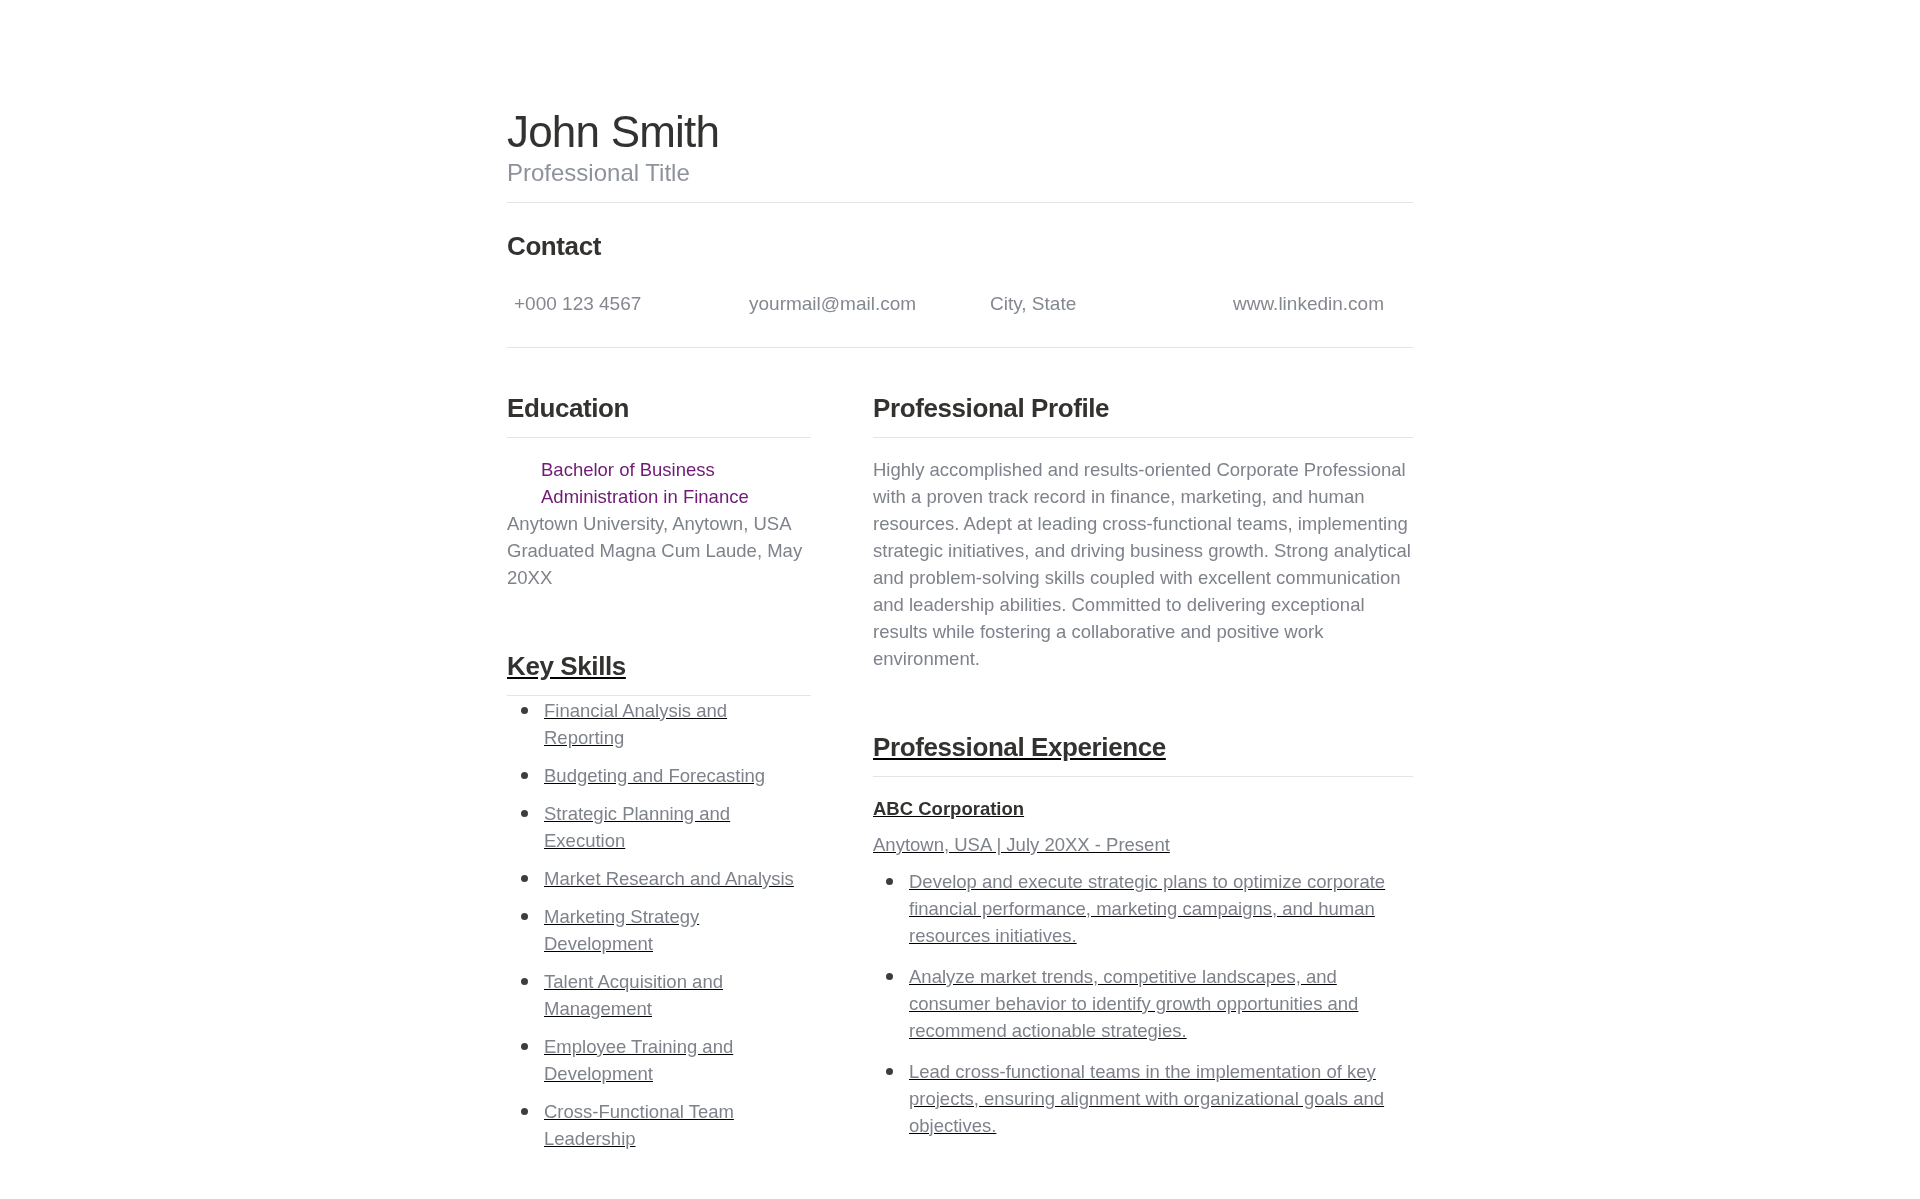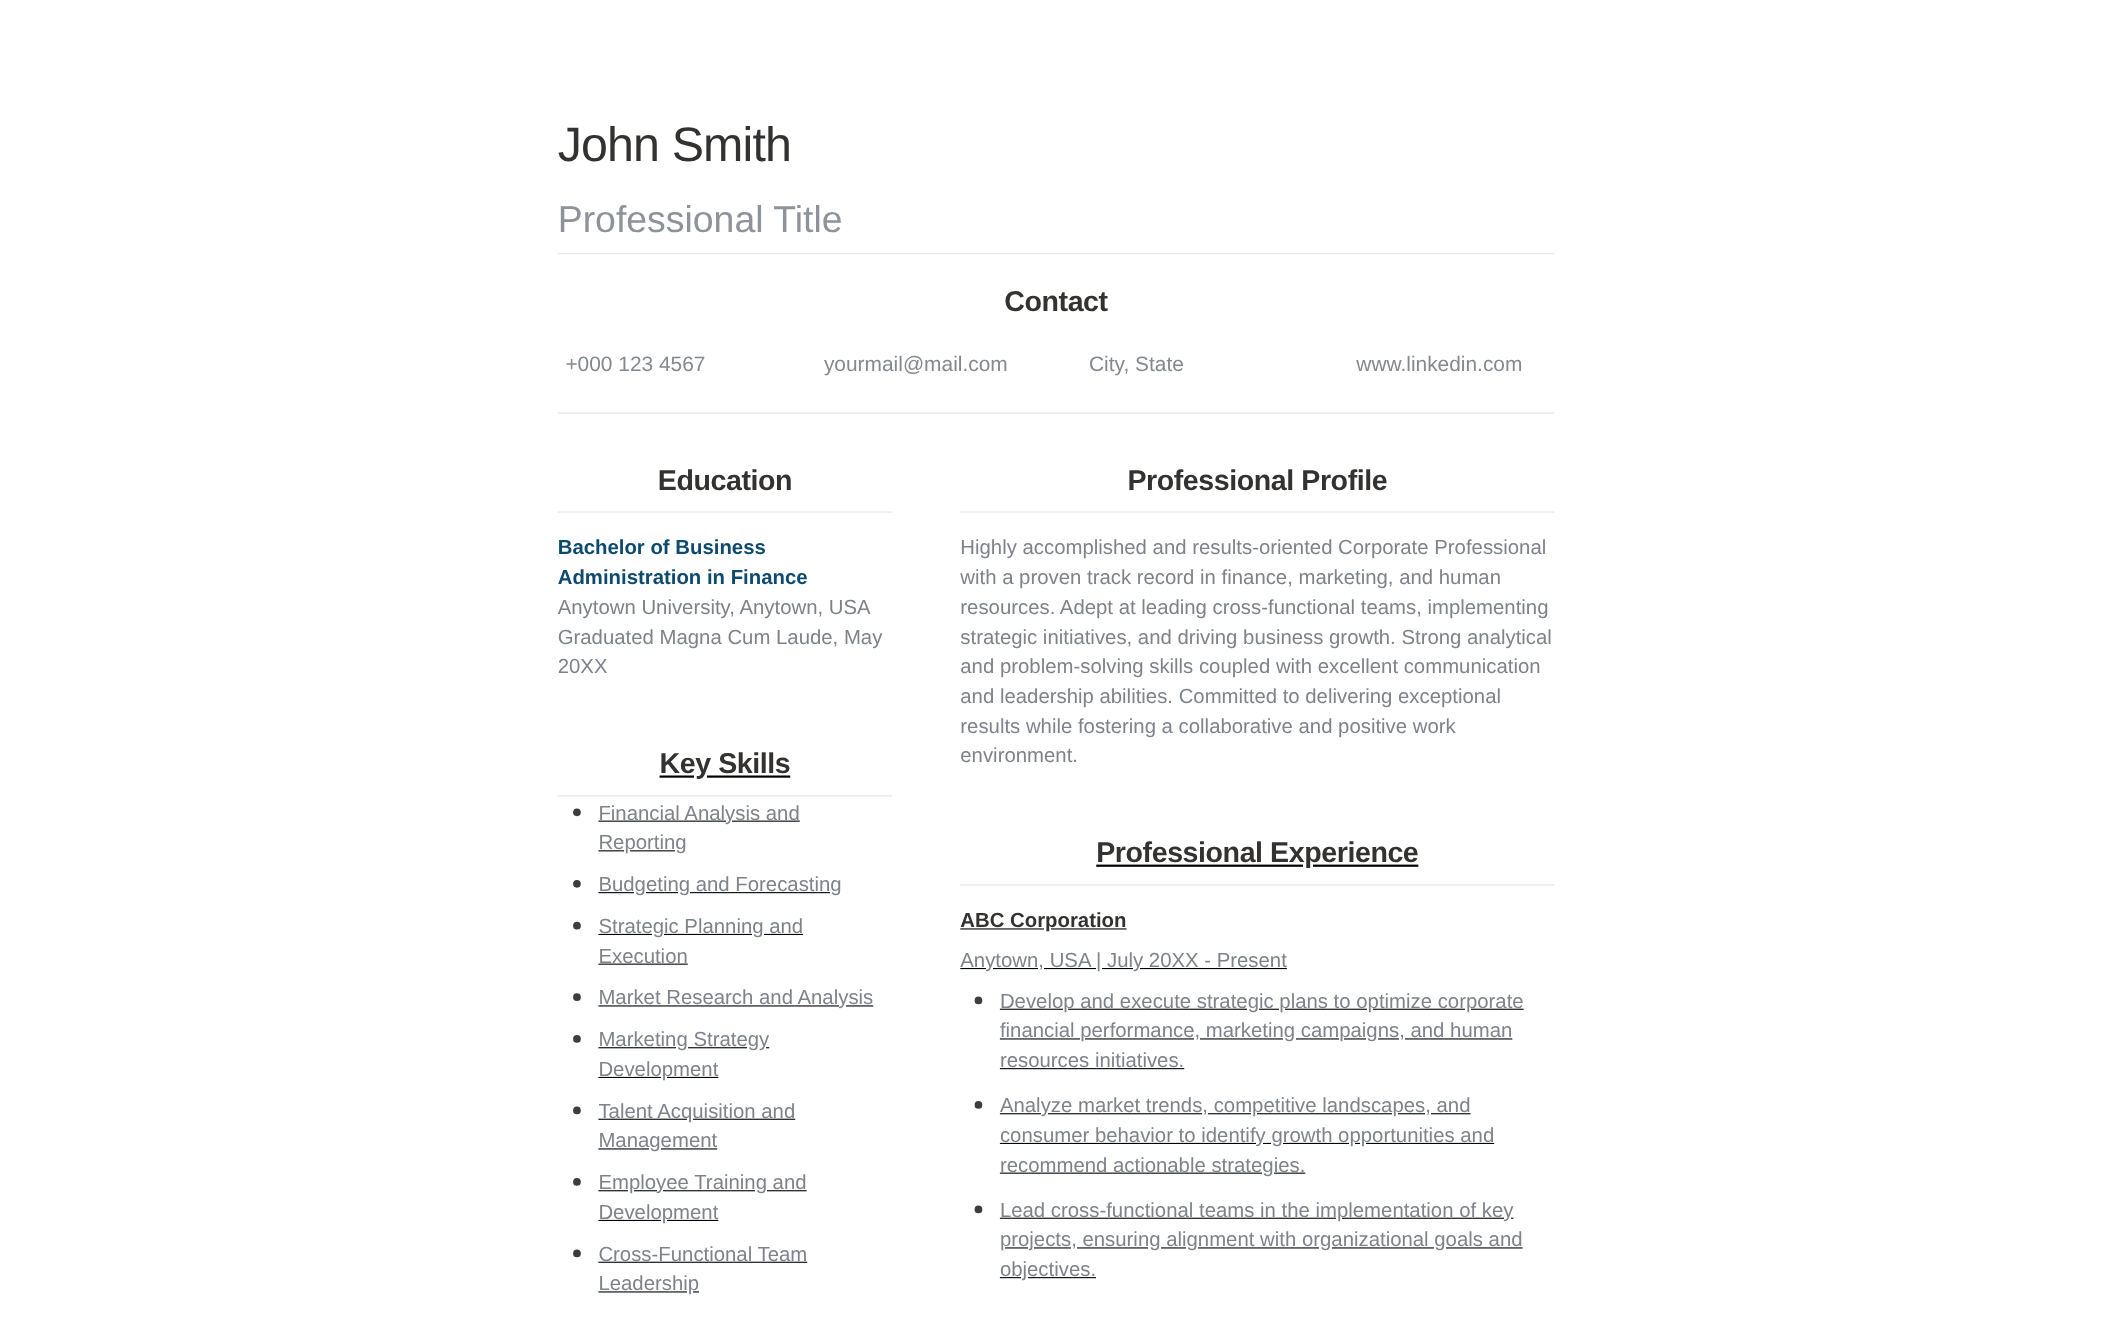--- a/index.html
+++ b/index.html
@@ -15,38 +15,36 @@
     padding-top: 106px;
   }
   .name {
     font-size: 44px;
     line-height: 51px;
     font-weight: 400;
     letter-spacing: -0.8px;
     color: #333230;
   }
   .subtitle {
-    margin-top: 28px;
-    font-size: 34px;
+    font-size: 24px;
     line-height: 31px;
     color: #8e929b;
   }
   hr {
     border: none;
     border-top: 1px solid #e4e4e4;
   }
   .hr-head { margin-top: 14px; }
   .hr-contact { margin-top: 30px; }
   h2.section-heading {
     font-size: 26px;
     line-height: 31px;
     font-weight: 700;
     letter-spacing: -0.4px;
     color: #333230;
-    text-align: center;
   }
   .contact-heading { margin-top: 28px; }
   .contact-row {
     margin-top: 28px;
     display: grid;
     grid-template-columns: 235px 241px 243px auto;
     padding-left: 7px;
     font-size: 19px;
     line-height: 27px;
     color: #84888f;
@@ -59,23 +57,24 @@
   .col-right { flex: 1; min-width: 0; }
   .hr-sub { margin-top: 13px; }
   .section + .section { margin-top: 60px; text-decoration: underline; }
   .section-body {
     margin-top: 18px;
     font-size: 18.5px;
     line-height: 27px;
     color: #7e828a;
   }
   .edu-degree {
-    font-weight: 700;
-    color: #0c4a6e;
+    font-weight: 400;
+    color: #701a75;
     max-width: 245px;
+    margin-left: 34px;
   }
   .bullet-list {
     list-style: none;
     margin-top: 1px;
   }
   .bullet-list li {
     position: relative;
     padding-left: 37px;
     font-size: 18.5px;
     line-height: 27px;

